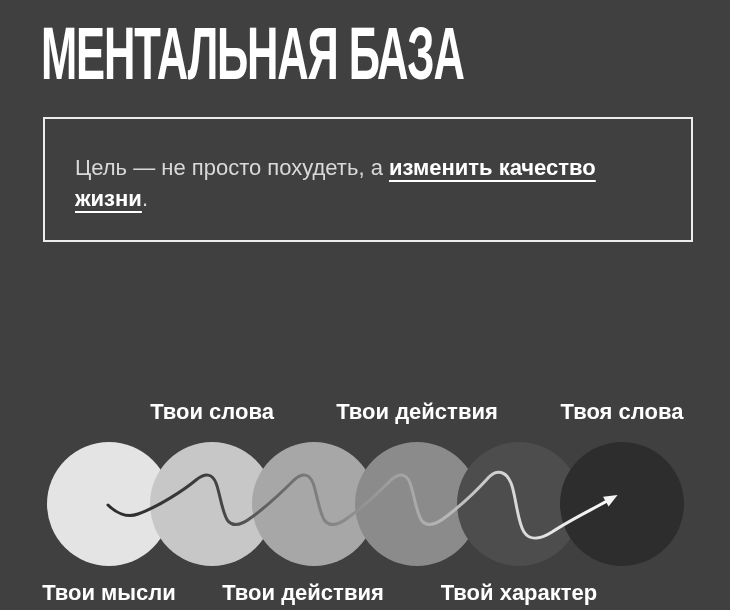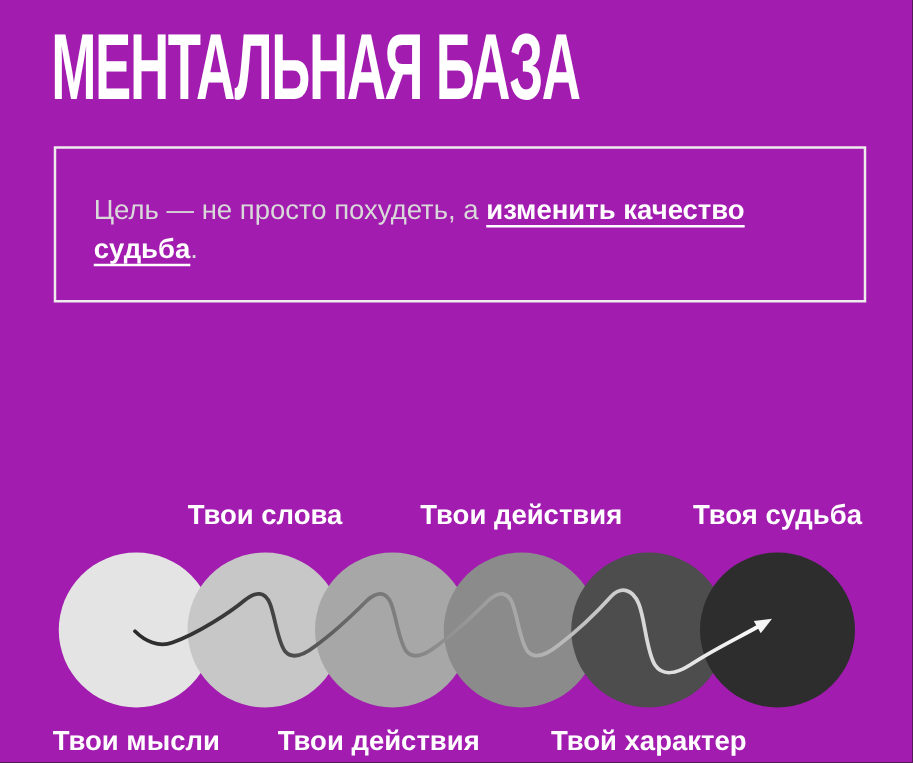--- a/index.html
+++ b/index.html
@@ -2,21 +2,21 @@
 <html><head>
 <meta charset="utf-8">
 <style>
   html, body {
     margin: 0; padding: 0;
     width: 730px; height: 610px;
     overflow: hidden;
     background: #1b1b1b;
     font-family: "Liberation Sans", sans-serif;
   }
-  .stage { position: relative; width: 730px; height: 610px; background: #a21caf; }
+  .stage { position: relative; width: 730px; height: 610px; background: #404040; }
 
   .title {
     position: absolute; left: 41px; top: 16px; margin: 0;
     color: #ffffff; font-size: 75px; line-height: 75px; font-weight: 700;
     letter-spacing: -2px; white-space: nowrap;
     transform: scaleX(0.58); transform-origin: left top;
   }
 
   .goal-box {
     position: absolute; left: 43px; top: 117px;
@@ -54,21 +54,21 @@
   .diagram-label.bottom { top: 200px; }
 </style>
 </head>
 <body>
 
 <div class="stage">
 
   <h1 class="title">МЕНТАЛЬНАЯ БАЗА</h1>
 
   <div class="goal-box">
-    <div class="body-text">Цель — не просто похудеть, а <span class="em">изменить качество</span><br><span class="em">судьба</span>.</div>
+    <div class="body-text">Цель — не просто похудеть, а <span class="em">изменить качество</span><br><span class="em">жизни</span>.</div>
   </div>
 
 
   <div class="diagram">
     <div id="circles-layer">
         <div class="circle" style="left: 47px; background: rgb(228, 228, 228); z-index: 1;"></div>
         <div class="circle" style="left: 150px; background: rgb(199, 199, 199); z-index: 2;"></div>
         <div class="circle" style="left: 252px; background: rgb(167, 167, 167); z-index: 3;"></div>
         <div class="circle" style="left: 355px; background: rgb(139, 139, 139); z-index: 4;"></div>
         <div class="circle" style="left: 457px; background: rgb(77, 77, 77); z-index: 5;"></div>
@@ -104,21 +104,21 @@
                C 428 148, 437 144, 447 136
                C 464 123, 480 107, 489 97
                C 497 89, 506 91, 511 103
                C 516 115, 517 141, 524 152
                C 530 161, 541 159, 552 152
                C 570 140, 591 130, 607 121" fill="none" stroke="url(#arrowGrad)" stroke-width="3" stroke-linecap="round" marker-end="url(#arrowHead)"></path>
     </svg>
     <div id="top-labels-layer">
         <span class="diagram-label top" style="left: 212px;">Твои слова</span>
         <span class="diagram-label top" style="left: 417px;">Твои действия</span>
-        <span class="diagram-label top" style="left: 622px;">Твоя судьба</span>
+        <span class="diagram-label top" style="left: 622px;">Твоя слова</span>
       </div>
     <div id="bottom-labels-layer">
         <span class="diagram-label bottom" style="left: 109px;">Твои мысли</span>
         <span class="diagram-label bottom" style="left: 303px;">Твои действия</span>
         <span class="diagram-label bottom" style="left: 519px;">Твой характер</span>
       </div>
   </div>
 
 </div>
 

